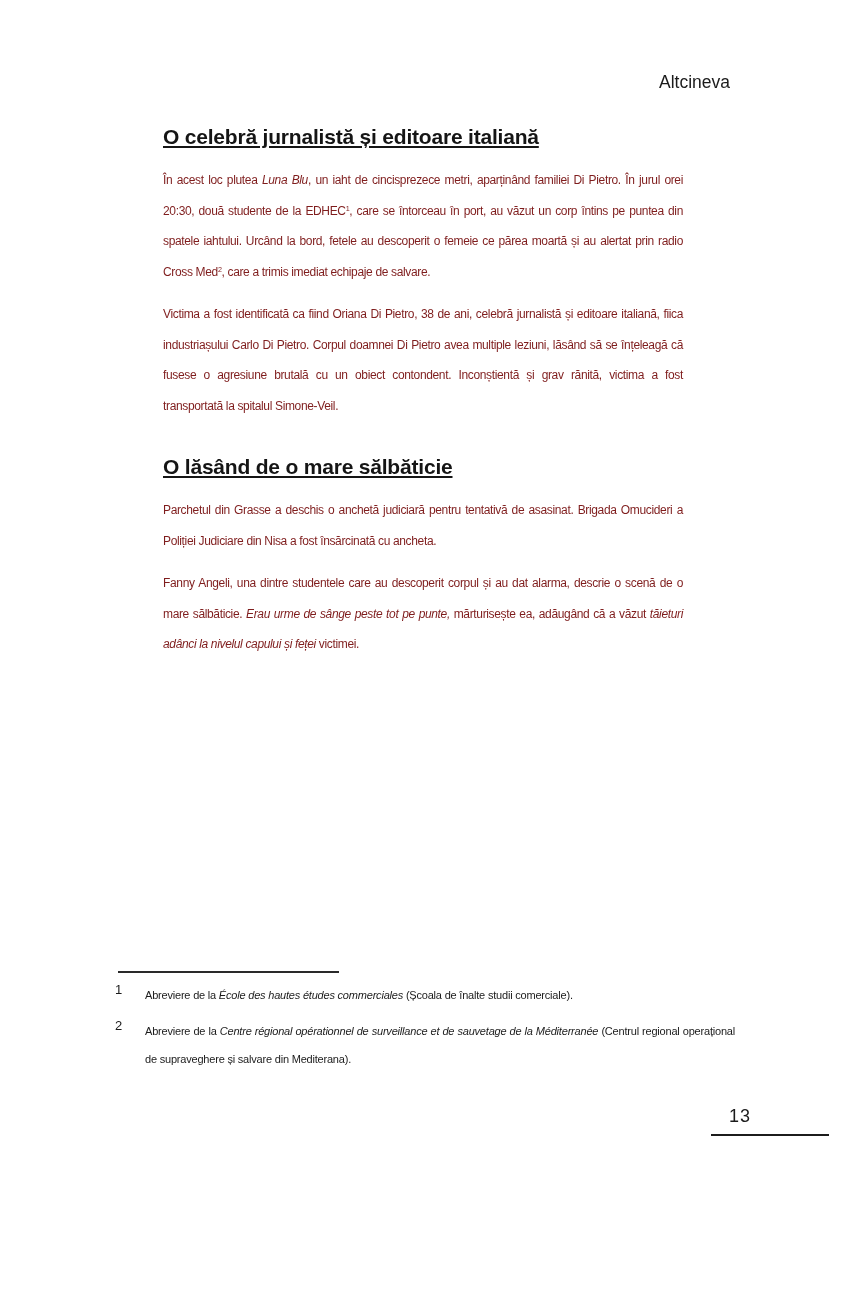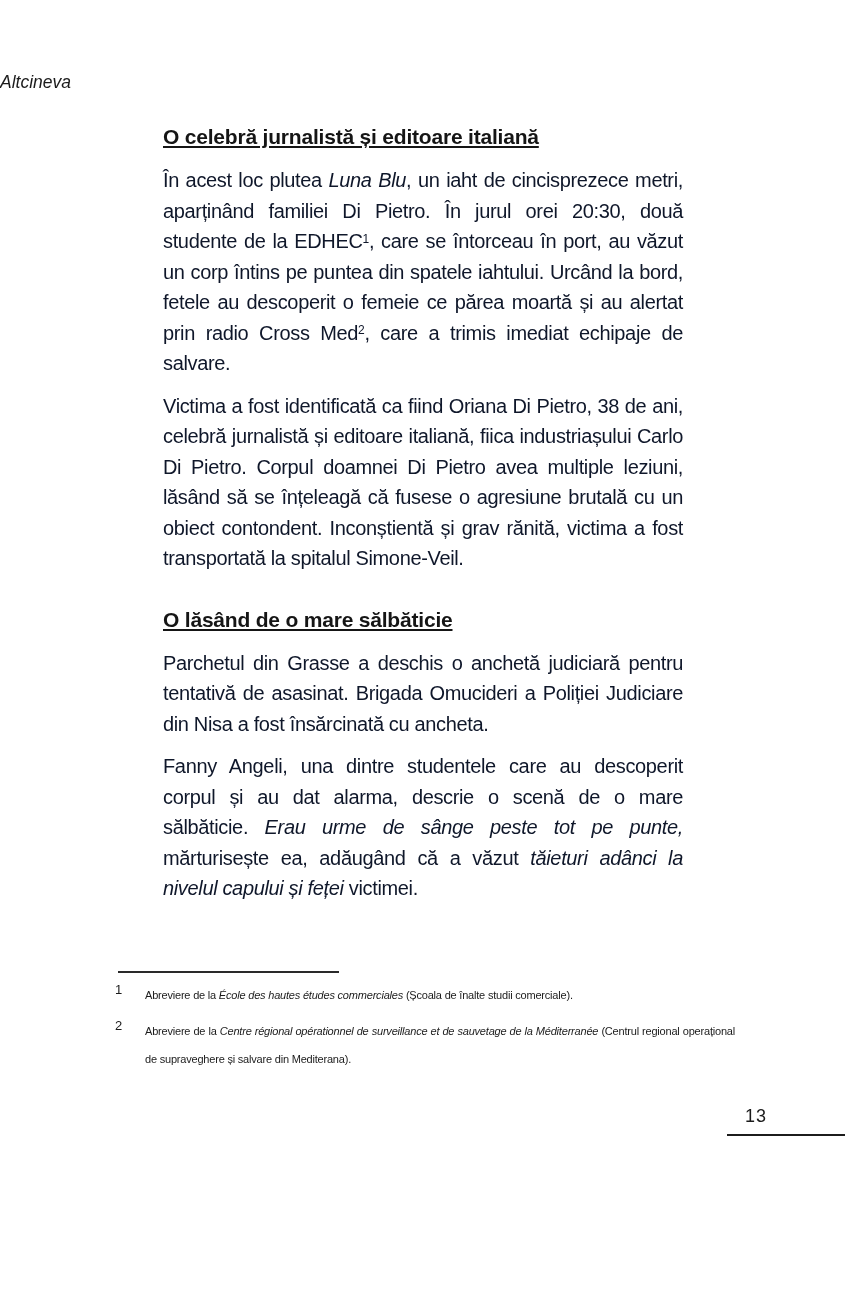--- a/index.html
+++ b/index.html
@@ -10,47 +10,46 @@
     background: #ffffff;
     color: #1b1b1b;
     font-family: "Liberation Sans", sans-serif;
     overflow: hidden;
   }
   .running-header {
     position: absolute;
     top: 72px;
     left: 0;
     width: 730px;
-    text-align: left;
-    font-style: italic;
+    text-align: right;
     font-size: 17.5px;
     color: #1b1b1b;
   }
   .content {
     position: absolute;
     left: 163px;
     top: 120px;
     width: 520px;
   }
   .section-heading {
     font-size: 21px;
     font-weight: bold;
     letter-spacing: -0.2px;
     margin: 34px 0 0 0;
     color: #151515;
     text-decoration: underline;
   }
   .section:first-child .section-heading { margin-top: 5px; }
   .paragraphs p {
     margin: 12px 0 0 0;
-    font-size: 20px;
+    font-size: 12px;
     line-height: 30.5px;
     letter-spacing: -0.35px;
     text-align: justify;
-    color: #0f172a;
+    color: #7f1d1d;
   }
   .paragraphs p:first-child { margin-top: 16px; }
   .paragraphs em, .fn-text em { font-style: italic; }
   .paragraphs sup {
     font-size: 0.6em;
     line-height: 0;
     vertical-align: baseline;
     position: relative;
     top: -0.45em;
   }
@@ -82,21 +81,21 @@
     flex: 1;
     font-size: 11px;
     line-height: 28px;
     letter-spacing: -0.2px;
     text-align: justify;
     color: #1b1b1b;
   }
   .page-number-block {
     position: absolute;
     top: 1106px;
-    right: 0;
+    right: 16px;
     width: 118px;
     border-bottom: 2.5px solid #1c1c1c;
     padding: 0 0 7px 0;
   }
   .page-number {
     display: inline-block;
     margin-left: 18px;
     font-size: 18px;
     letter-spacing: 1px;
     color: #1b1b1b;

